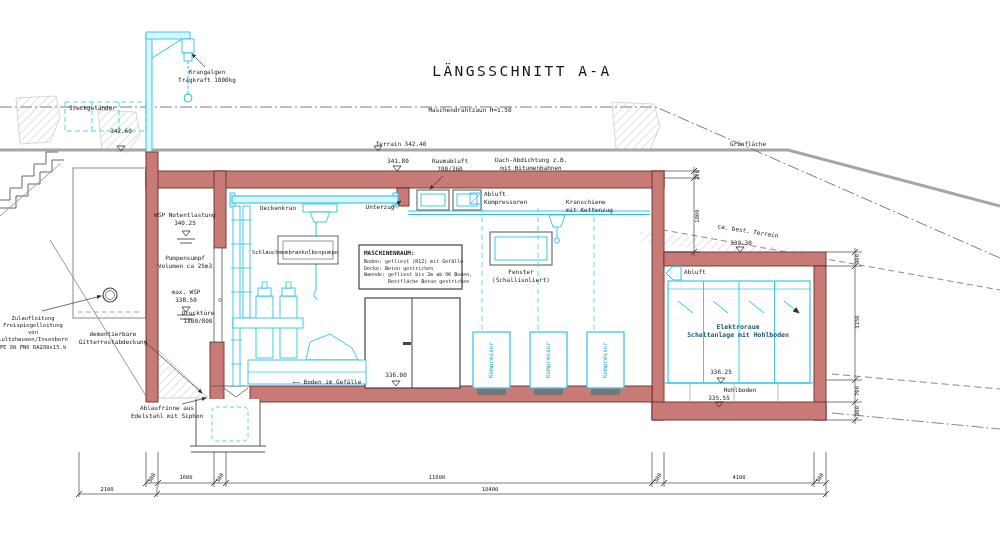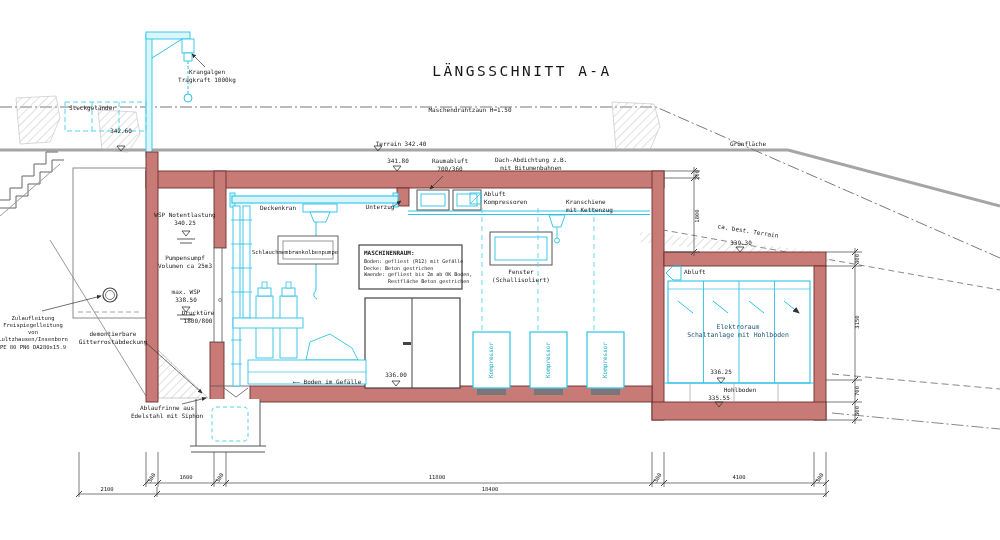--- a/index.html
+++ b/index.html
@@ -9,21 +9,21 @@
   .lbl{position:absolute;font-size:6px;line-height:1.3;color:#1c1c1c;
        white-space:pre-line;text-align:center;transform:translate(-50%,-50%);}
   .la{transform:none;text-align:left;}
   .sm{font-size:5px;}
   .s55{font-size:5.5px;}
   .dim{font-size:5.5px;color:#222;}
   .r90{transform:translate(-50%,-50%) rotate(-90deg);}
   .r60{transform:translate(-50%,-50%) rotate(-58deg);}
   .title{font-size:14.5px;letter-spacing:2.5px;color:#161616;}
   .bold{font-weight:bold;}
-  .teal{color:#1d5a73;font-weight:normal;font-size:6.5px;}
+  .teal{color:#1d5a73;font-weight:bold;font-size:6.5px;}
   .cy{color:#17a8c8;}
   .pre{white-space:pre;}
 </style>
 </head>
 <body>
 
 <div id="stage">
 
 <svg width="1000" height="540" viewBox="0 0 1000 540">
   <defs>

